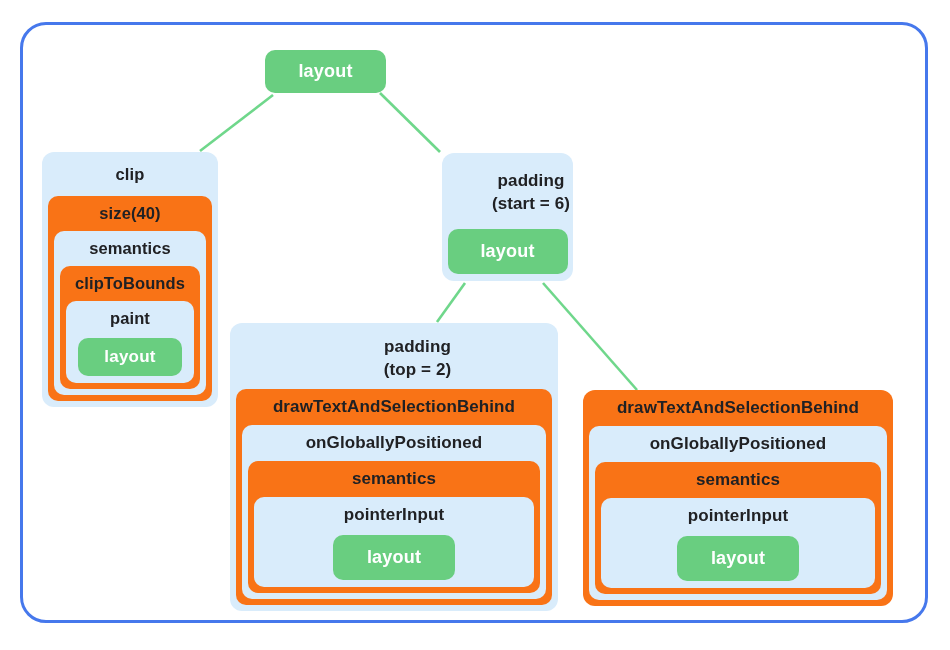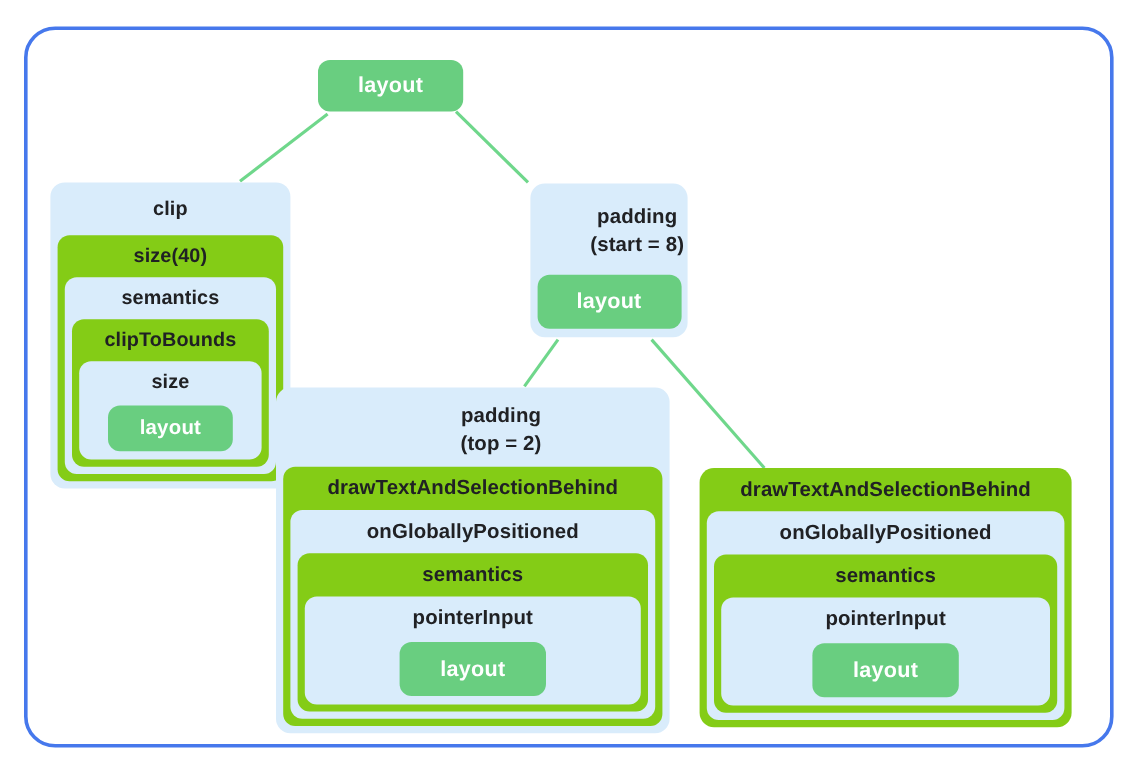--- a/index.html
+++ b/index.html
@@ -5,38 +5,38 @@
   html,body{margin:0;padding:0;background:#ffffff;}
   body{width:950px;height:650px;font-family:"Liberation Sans",sans-serif;}
   .canvas{position:relative;width:950px;height:650px;overflow:hidden;text-decoration:underline;}
   .frame{position:absolute;left:20px;top:22px;width:908px;height:601px;
          border:3px solid #4678ec;border-radius:26px;background:#ffffff;box-sizing:border-box;}
   svg.edges{position:absolute;left:0;top:0;width:950px;height:650px;pointer-events:none;}
 
   .node{position:absolute;box-sizing:border-box;border-radius:12px;padding-bottom:6px;}
   .nest{margin:0 6px;padding-bottom:6px;border-radius:10px;}
   .light{background:#d9ecfb;}
-  .medium{background:#84cc16;}
+  .medium{background:#f97316;}
 
   .box-title{font-weight:bold;font-size:17px;color:#202124;text-align:center;
              line-height:36px;white-space:nowrap;letter-spacing:.1px;}
   .two-line{line-height:23px;padding:13px 0 7px;}
   .two-line div{white-space:nowrap;padding-left:47px;}
 
   .leaf{background:#69ce80;border-radius:10px;width:122px;height:45px;margin:2px auto 1px;
         display:flex;align-items:center;justify-content:center;
         color:#ffffff;font-weight:bold;font-size:18px;letter-spacing:.2px;}
 
   
   #root-layout{position:absolute;left:265px;top:50px;width:121px;height:43px;
         background:#69ce80;border-radius:10px;display:flex;align-items:center;justify-content:center;
         color:#ffffff;font-weight:bold;font-size:18px;letter-spacing:.2px;}
 
   
-  #node-clip{left:42px;top:152px;width:200px;}
+  #node-clip{left:42px;top:152px;width:176px;}
   #node-clip .box-title{line-height:35px;font-size:16.5px;}
   #node-clip .box-title.outer{line-height:44px;}
   #node-clip .leaf{width:104px;height:38px;font-size:17px;}
 
   
   #node-padding-start{left:442px;top:153px;width:131px;}
   #node-padding-start .two-line{padding:16px 0 6px;}
   #node-padding-start .leaf{width:120px;margin-top:8px;}
 
   
@@ -63,32 +63,32 @@
 
   <div class="node light" id="node-clip">
     <div class="box-title outer">clip</div>
     <div class="nest medium">
       <div class="box-title">size(40)</div>
       <div class="nest light">
         <div class="box-title">semantics</div>
         <div class="nest medium">
           <div class="box-title">clipToBounds</div>
           <div class="nest light">
-            <div class="box-title">size</div>
+            <div class="box-title">paint</div>
             <div class="leaf">layout</div>
           </div>
         </div>
       </div>
     </div>
   </div>
 
   <div class="node light" id="node-padding-start">
     <div class="box-title two-line">
       <div>padding</div>
-      <div>(start = 8)</div>
+      <div>(start = 6)</div>
     </div>
     <div class="leaf">layout</div>
   </div>
 
   <div class="node light" id="node-padding-top">
     <div class="box-title two-line">
       <div>padding</div>
       <div>(top = 2)</div>
     </div>
     <div class="nest medium">

